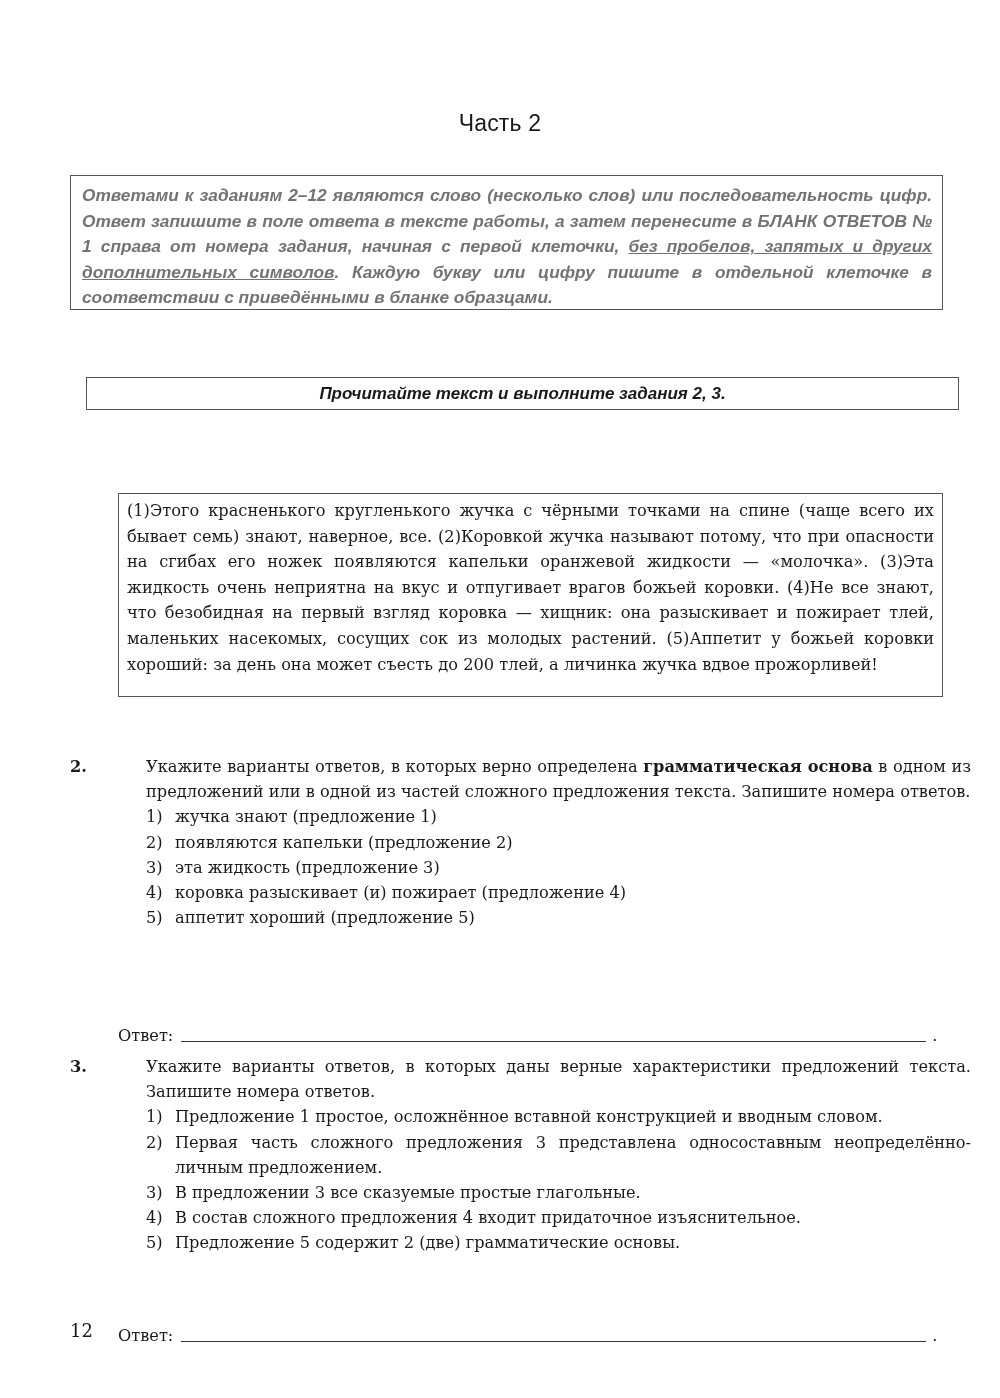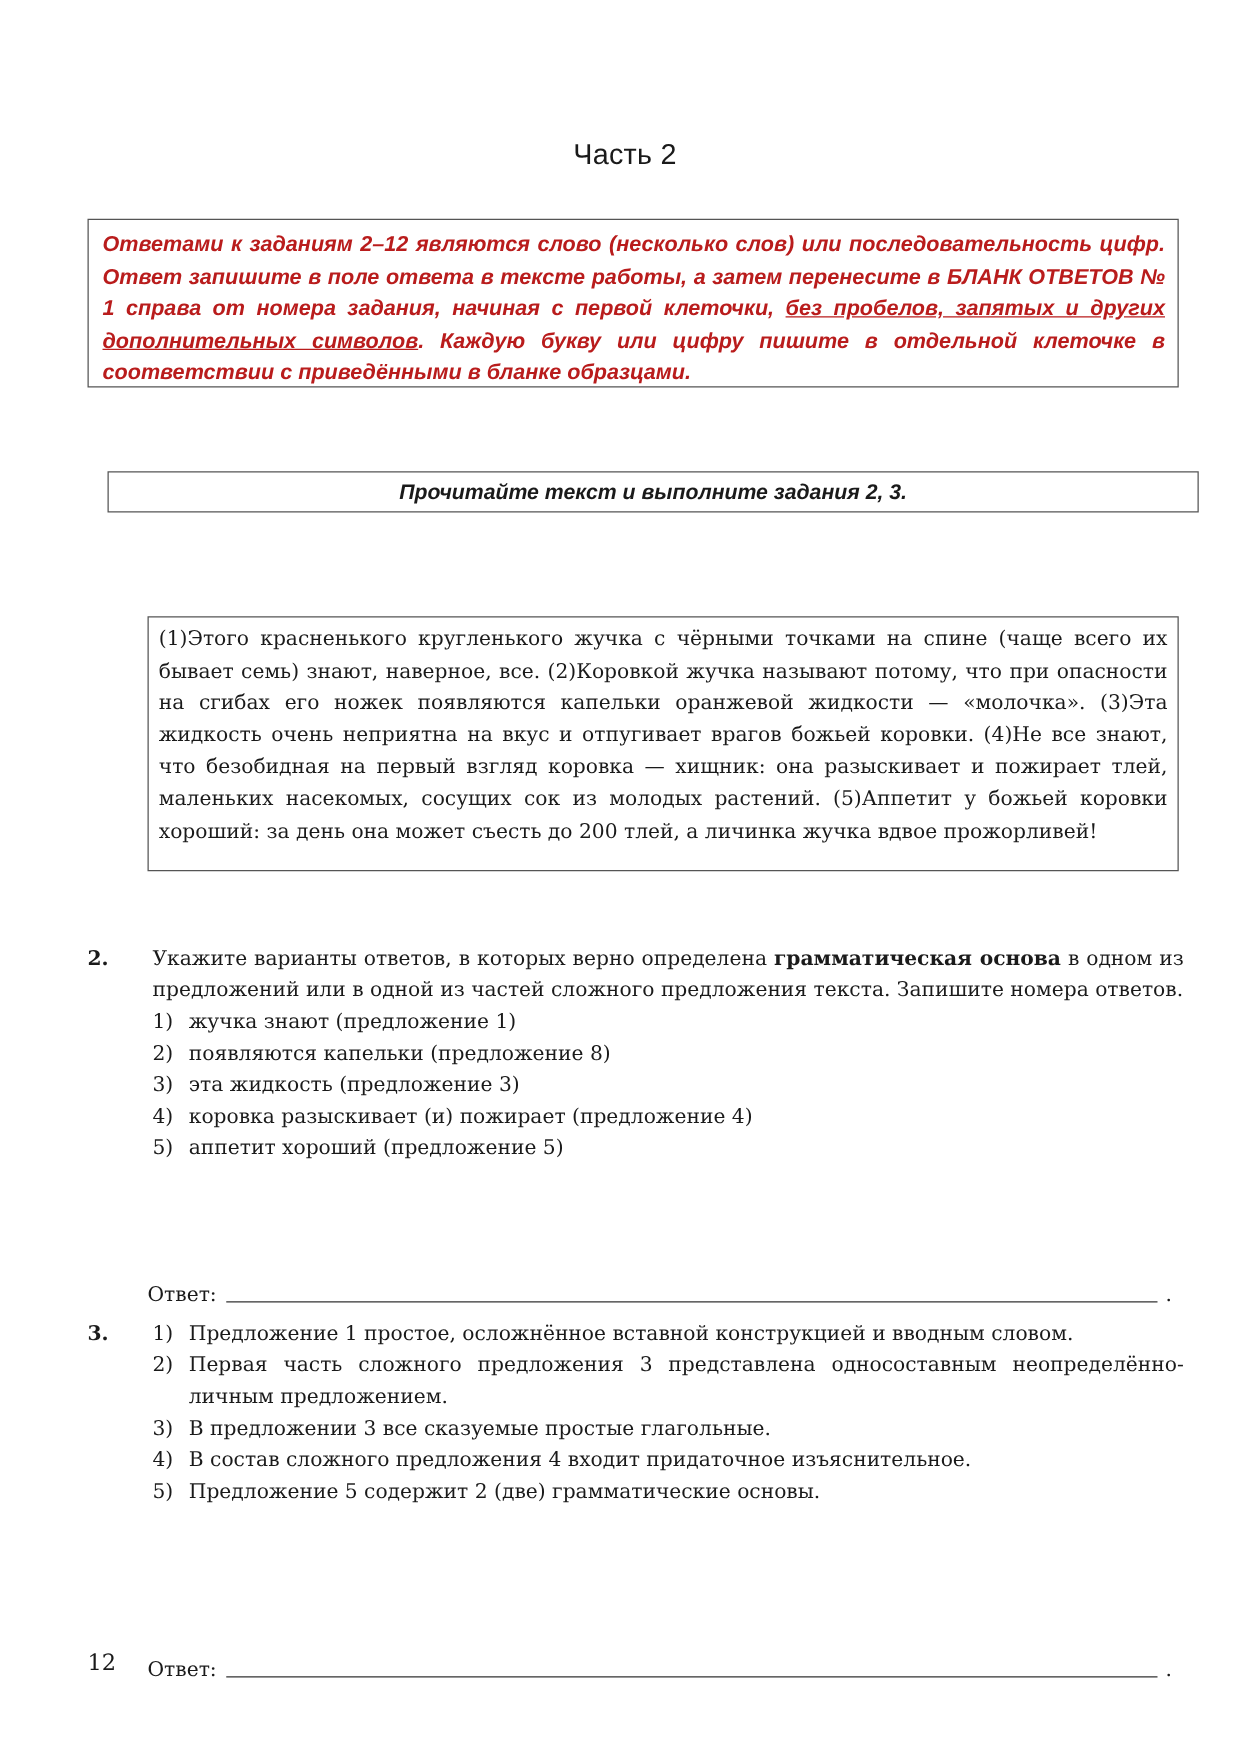--- a/index.html
+++ b/index.html
@@ -9,40 +9,40 @@
     .part-title {
       position: absolute; top: 110px; left: 0; width: 1000px; text-align: center;
       font-family: "Liberation Sans", sans-serif; font-weight: normal; font-size: 23px; letter-spacing: 0.2px;
     }
 
     .instructions-box {
       position: absolute; top: 175px; left: 70px; width: 873px; height: 135px;
       border: 1.5px solid #555; padding: 7px 10px 6px 11px;
       font-family: "Liberation Sans", sans-serif; font-weight: bold; font-style: italic;
       font-size: 17.3px; line-height: 25.5px; text-align: justify; text-align-last: left;
-      color: #b91c1c;
+      color: #737373;
     }
     .instructions-box .u { text-decoration: underline; }
 
     .read-box {
       position: absolute; top: 377px; left: 86px; width: 873px; height: 33px;
       border: 1.5px solid #555;
       font-family: "Liberation Sans", sans-serif; font-weight: bold; font-style: italic;
       font-size: 17px; line-height: 31px; text-align: center;
     }
 
     .text-box {
       position: absolute; top: 493px; left: 118px; width: 825px; height: 204px;
       border: 1.5px solid #555; padding: 4px 8px 8px 8px;
       font-size: 16.2px; line-height: 25.6px; text-align: justify; text-align-last: left;
     }
 
     .task { position: absolute; left: 70px; width: 880px; font-size: 16.2px; line-height: 25.2px; }
     .task-num { position: absolute; left: 0; top: 0; font-weight: bold; }
-    .task-body { margin-left: 52px; width: 825px; }
+    .task-body { margin-left: 76px; width: 825px; }
     .task-text { text-align: justify; text-align-last: left; }
     .task-text b { font-weight: bold; }
     .options { margin-top: 0; }
     .option { display: flex; }
     .option-num { width: 29px; flex-shrink: 0; }
     .option-text { flex: 1; text-align: justify; text-align-last: left; }
 
     .answer-row {
       position: absolute; left: 118px; width: 830px; height: 24px;
       display: flex; align-items: flex-end; font-size: 16.2px; margin-top: 44px;
@@ -76,21 +76,21 @@
     <div class="task-text">
       <span>Укажите варианты ответов, в которых верно определена </span><b>грамматическая основа</b><span> в одном из предложений или в одной из частей сложного предложения текста. Запишите номера ответов.</span>
     </div>
     <div class="options">
       <div class="option">
           <span class="option-num">1)</span>
           <span class="option-text">жучка знают (предложение 1)</span>
         </div>
       <div class="option">
           <span class="option-num">2)</span>
-          <span class="option-text">появляются капельки (предложение 8)</span>
+          <span class="option-text">появляются капельки (предложение 2)</span>
         </div>
       <div class="option">
           <span class="option-num">3)</span>
           <span class="option-text">эта жидкость (предложение 3)</span>
         </div>
       <div class="option">
           <span class="option-num">4)</span>
           <span class="option-text">коровка разыскивает (и) пожирает (предложение 4)</span>
         </div>
       <div class="option">
@@ -102,20 +102,23 @@
 </div>
 <div class="answer-row" style="top:977px;">
   <span class="answer-label">Ответ:</span>
   <span class="answer-line"></span>
   <span class="answer-dot">.</span>
 </div>
 
 <div class="task" style="top:1054px;">
   <div class="task-num">3.</div>
   <div class="task-body">
+    <div class="task-text">
+      <span>Укажите варианты ответов, в которых даны верные характеристики предложений текста. Запишите номера ответов.</span>
+    </div>
     <div class="options">
       <div class="option">
           <span class="option-num">1)</span>
           <span class="option-text">Предложение 1 простое, осложнённое вставной конструкцией и вводным словом.</span>
         </div>
       <div class="option">
           <span class="option-num">2)</span>
           <span class="option-text">Первая часть сложного предложения 3 представлена односоставным неопределённо-личным предложением.</span>
         </div>
       <div class="option">

